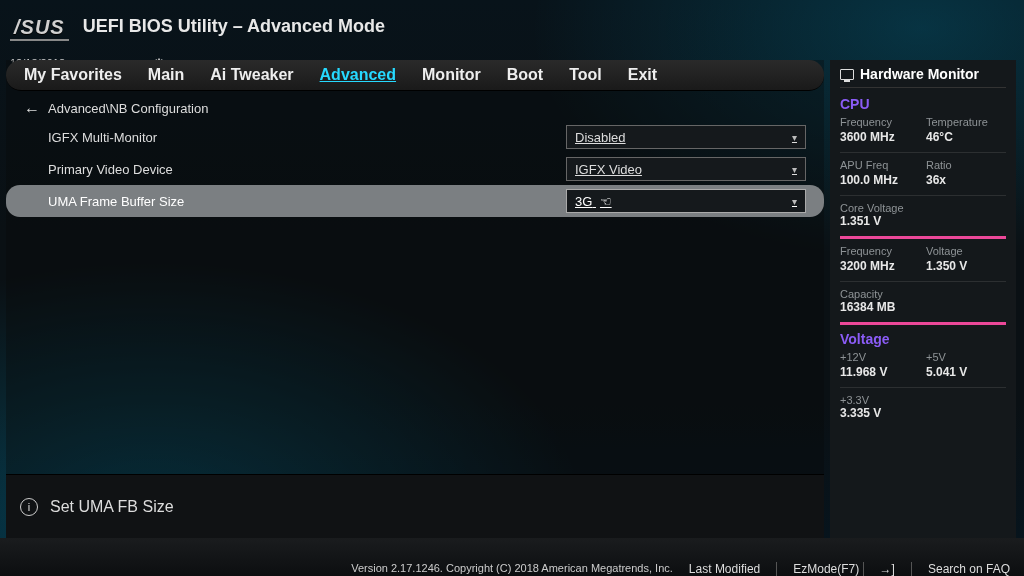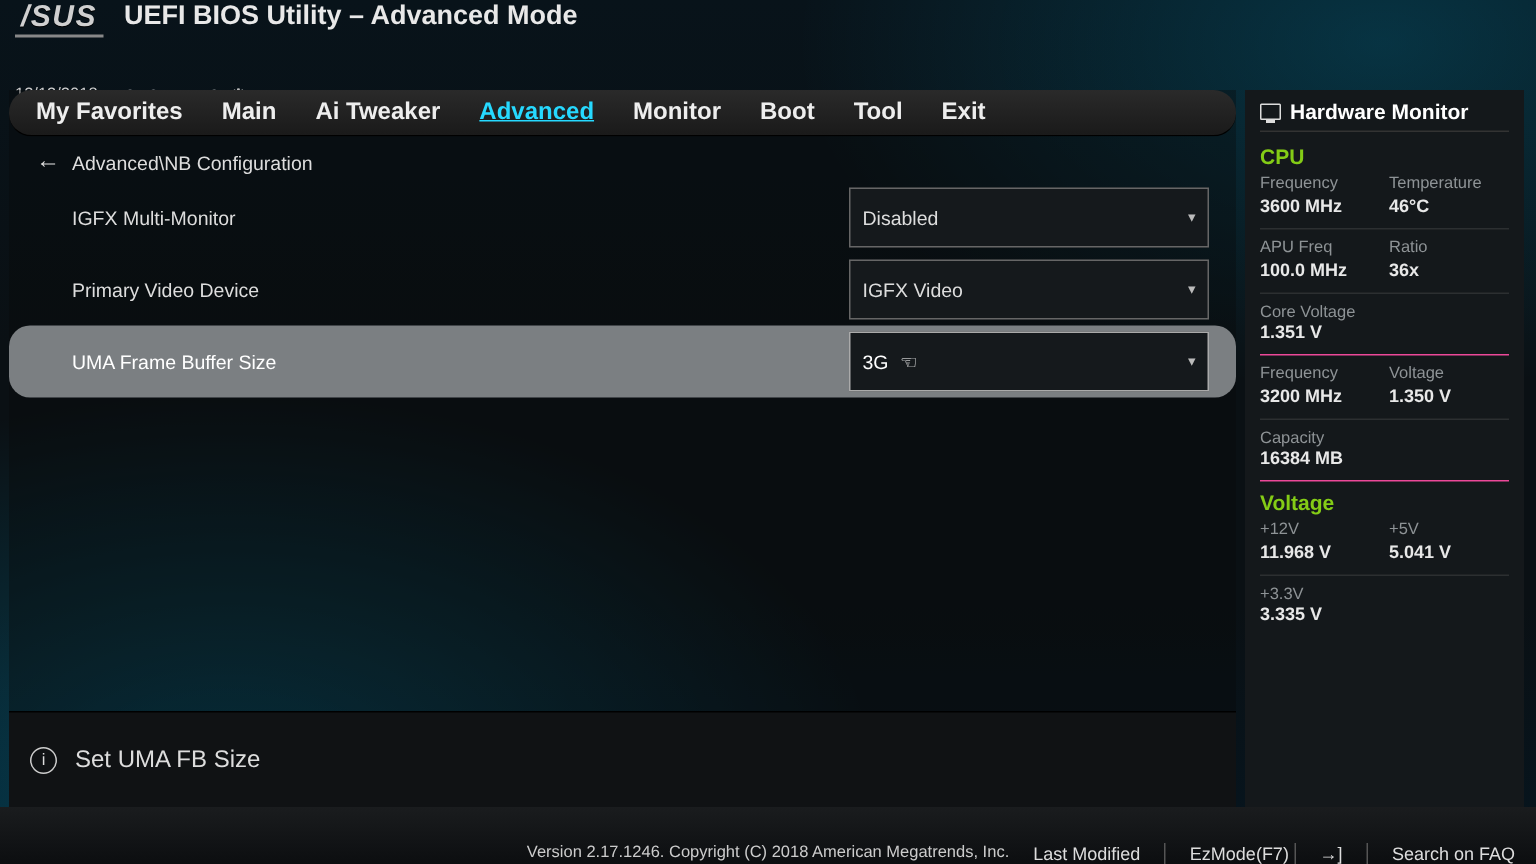--- a/index.html
+++ b/index.html
@@ -4,21 +4,21 @@
 <style>
   * { box-sizing: border-box; margin: 0; padding: 0; }
   html, body { width: 1024px; height: 576px; overflow: hidden; font-family: "Segoe UI", Arial, sans-serif; background: #000; color: #ddd; }
   .frame {
     position: relative; width: 1024px; height: 576px;
     background: radial-gradient(ellipse at 15% 90%, rgba(0,200,255,0.25) 0%, rgba(0,0,0,0) 35%),
                 radial-gradient(ellipse at 90% 5%,  rgba(0,200,255,0.18) 0%, rgba(0,0,0,0) 30%),
                 linear-gradient(#08131a 0%, #0a1014 40%, #0a1014 70%, #06151f 100%);
   }
   
-  .topbar { display:flex; align-items:flex-start; padding:0 10px 0; height:54px; }
+  .topbar { display:flex; align-items:flex-start; padding:16px 10px 0; height:54px; }
   .logo { font-style: italic; font-weight: 900; letter-spacing:1px; font-size:20px; color:#d0d0d0;
           text-shadow:0 1px 0 #000; border-bottom:2px solid #888; padding:0 4px; }
   .title { font-weight:600; font-size:18px; color:#e8e8e8; margin-left:14px; }
   .subtop { display:flex; align-items:center; gap:14px; padding:0 10px 6px; font-size:12px; color:#ccc; }
   .dt { line-height:1.05; font-size:11px; color:#ccc; }
   .clock { font-size:28px; font-weight:600; color:#fff; display:flex; align-items:flex-start; gap:2px; }
   .gear { font-size:14px; margin-top:2px; color:#bbb; }
   .toplink { display:flex; align-items:center; gap:4px; cursor:pointer; }
   .hkbox { border:1px solid #999; padding:0 3px; font-size:11px; }
   
@@ -28,38 +28,38 @@
           background:linear-gradient(#2a2a2a,#1a1a1a); border-bottom:1px solid #000;border-radius:15px; }
   .tabs div { cursor:pointer; }
   .tabs .active { color:#26d9ff; text-decoration:underline; }
   .crumb { display:flex; align-items:center; gap:8px; padding:8px 18px 4px; font-size:13px; color:#ddd; }
   .crumb-arrow { font-size:16px; }
   .setting, .setting-sel {
     display:flex; align-items:center; justify-content:space-between;
     padding:4px 18px 4px 42px; font-size:13px;
   }
   .setting-sel { background:#7b7f82; color:#fff;border-radius:14px; }
-  .selectbox { width:240px; height:40px; border:1px solid #666; background:#15191c;
+  .selectbox { width:240px; height:24px; border:1px solid #666; background:#15191c;
                display:flex; align-items:center; justify-content:space-between;
-               padding:0 8px; font-size:13px; color:#ddd; cursor:pointer; }
+               padding:0 8px; font-size:13px; color:#ddd; cursor:pointer;text-decoration:underline; }
   .setting-sel .selectbox { border-color:#aaa; color:#fff; }
   .selectbox .chev { font-size:10px; color:#bbb; }
   .cursor { font-size:13px; margin-left:4px; }
   .helpbar { margin-top:auto; background:#101214; border-top:1px solid #000;
              padding:10px 14px; display:flex; align-items:center; gap:12px; height:64px; }
   .infoicon { width:18px; height:18px; border:1px solid #ccc; border-radius:50%;
               display:flex; align-items:center; justify-content:center; font-size:11px; }
   
   .right { width:186px; background:#14181b; margin:0 8px 0 0; padding:6px 10px; font-size:12px; }
   .right h3 { font-size:14px; color:#fff; display:flex; align-items:center; gap:6px; margin-bottom:8px; border-bottom:1px solid #333; padding-bottom:5px;}
-  .sec-title { color:#84cc16; font-weight:600; font-size:14px; margin:6px 0 4px; }
+  .sec-title { color:#8b5cf6; font-weight:600; font-size:14px; margin:6px 0 4px; }
   .grid2 { display:grid; grid-template-columns:1fr 1fr; row-gap:2px; column-gap:6px; border-bottom:1px solid #2c2f31; padding-bottom:8px; margin-bottom:6px; }
   .lbl { color:#8e9396; font-size:11px; }
   .val { color:#e8e8e8; font-weight:600; font-size:12px; }
-  .single { border-bottom:1px solid #ec4899; padding-bottom:8px; margin-bottom:6px; }
+  .single { border-bottom:3px solid #ec4899; padding-bottom:8px; margin-bottom:6px; }
   
   .footer { position:absolute; left:0; right:0; bottom:0; height:38px;
             background:linear-gradient(#1a1c1e,#0c0e10); display:flex; align-items:flex-end;
             justify-content:space-between; padding:0 14px; font-size:12px; color:#ddd; }
   .footer-right { display:flex; gap:16px; align-items:center; }
   .footer-right span { border-left:1px solid #555; padding-left:16px; cursor:pointer; }
   .footer-right span:first-child { border:none; padding-left:0; }
   .mon-icon { width:14px; height:11px; border:1.5px solid #ddd; border-radius:1px; display:inline-block; position:relative;}
   .mon-icon::after { content:""; position:absolute; bottom:-3px; left:3px; right:3px; height:2px; background:#ddd;}
 </style>

